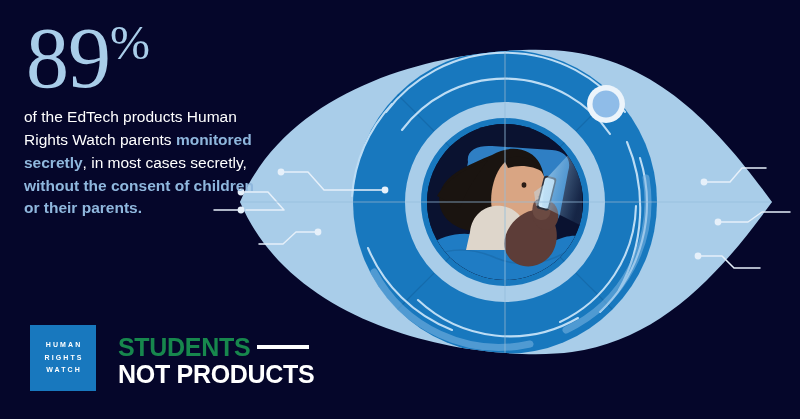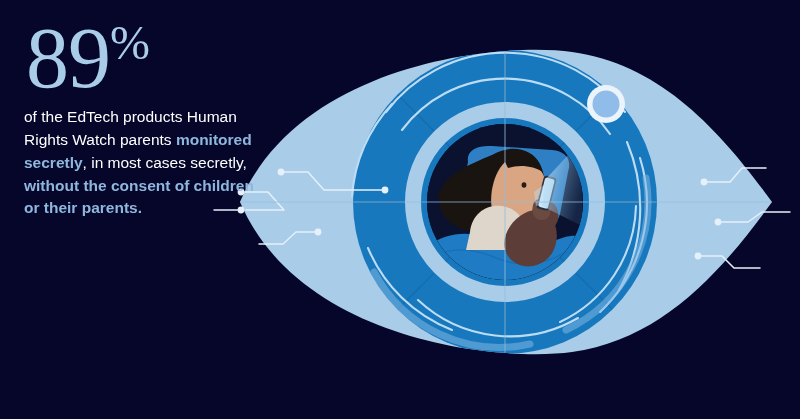--- a/index.html
+++ b/index.html
@@ -303,14 +303,28 @@
       <line x1="505" y1="42" x2="505" y2="362"></line>
     </g>
   </svg>
 
   <div id="left-col">
     <div id="stat-number"><span>89</span><span class="pct">%</span></div>
 
     <p id="body-copy"><span>of the EdTech products Human Rights Watch parents </span><span class="hl">monitored secretly</span><span>, in most cases secretly, </span><span class="hl">without the consent of children or their parents.</span></p>
   </div>
 
+  <div id="logo-lockup">
+    <div id="hrw-mark">
+      <div class="ml">HUMAN</div>
+      <div class="ml">RIGHTS</div>
+      <div class="ml">WATCH</div>
+    </div>
+    <div id="campaign">
+      <div id="campaign-line1">
+        <span id="campaign-word-students">STUDENTS</span>
+        <span id="campaign-rule"></span>
+      </div>
+      <div id="campaign-line2">NOT PRODUCTS</div>
+    </div>
+  </div>
 
 </div>
 
 </body></html>

